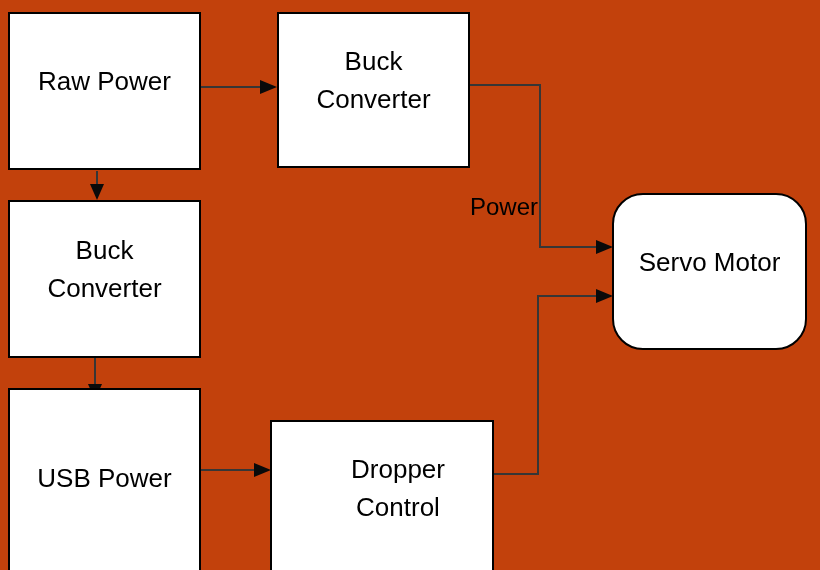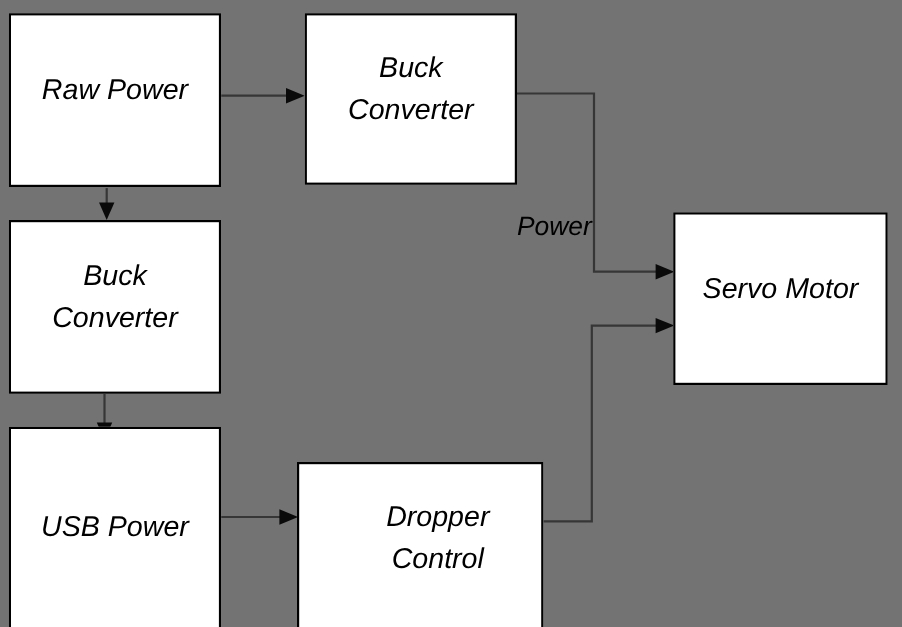--- a/index.html
+++ b/index.html
@@ -1,23 +1,22 @@
 <!DOCTYPE html>
 <html><head>
 <meta charset="utf-8">
 <style>
   html, body { margin: 0; padding: 0; background: #ffffff; }
   .canvas {
     position: relative;
     width: 820px;
     height: 570px;
-    background: #737373;
+    background: #c2410c;
     font-family: "Liberation Sans", sans-serif;
     overflow: hidden;
-    font-style: italic;
   }
   .wires {
     position: absolute;
     left: 0; top: 0;
     width: 820px; height: 570px;
     pointer-events: none;
   }
   .wires line, .wires path {
     stroke: #363636;
     stroke-width: 2;
@@ -52,21 +51,21 @@
     color: #000000;
     white-space: nowrap;
   }
   .edge-label.wrap { white-space: normal; width: 66px; }
 
   #node-raw-power        { left: 8px;   top: 12px;  width: 193px; height: 158px; }
   #node-buck-top         { left: 277px; top: 12px;  width: 193px; height: 156px; }
   #node-buck-mid         { left: 8px;   top: 200px; width: 193px; height: 158px; }
   #node-usb-power        { left: 8px;   top: 388px; width: 193px; height: 200px; }
   #node-dropper-control  { left: 270px; top: 420px; width: 224px; height: 156px; padding-left: 32px; }
-  #node-servo-motor      { left: 612px; top: 193px; width: 195px; height: 157px; }
+  #node-servo-motor      { left: 612px; top: 193px; width: 195px; height: 157px; border-radius: 31px; }
 
   #label-power       { left: 470px; top: 192px; }
   #label-pwm-signal  { left: 474px; top: 313px; }
 </style>
 </head>
 <body>
 
 <div class="canvas">
 
   <svg class="wires" viewBox="0 0 820 570" xmlns="http://www.w3.org/2000/svg">

